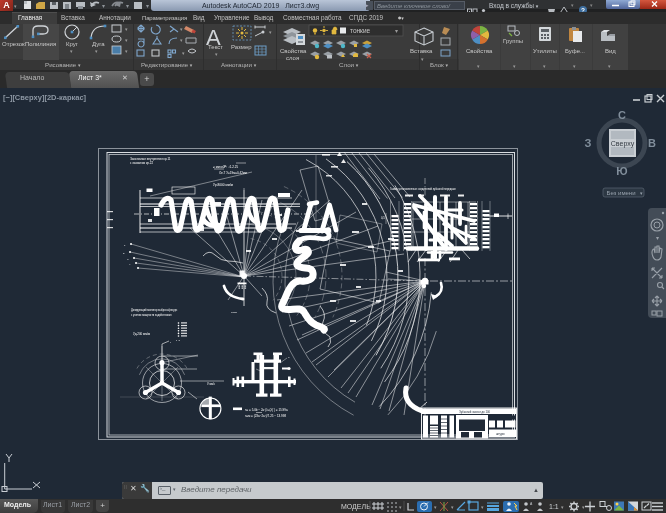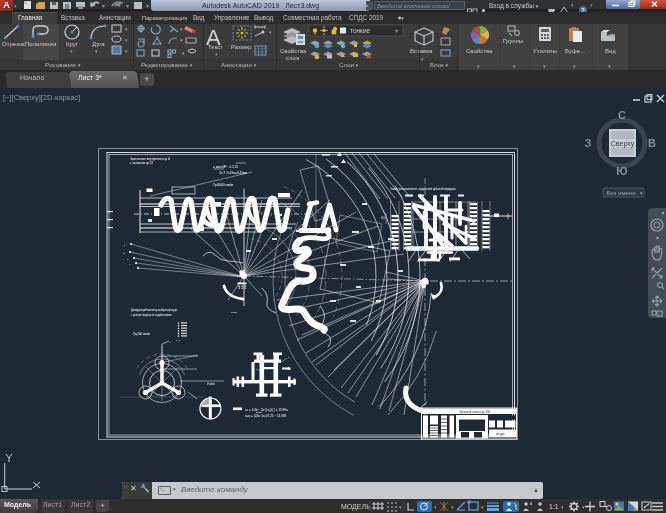--- a/index.html
+++ b/index.html
@@ -357,21 +357,21 @@
 <rect x="474" y="432" width="8" height="5.5" fill="#1f2936"></rect>
 <rect x="489" y="415.5" width="27" height="4" fill="#1f2936"></rect>
 <rect x="489" y="420.5" width="6" height="7" fill="#fff"></rect>
 <rect x="497" y="420.5" width="6" height="7" fill="#fff"></rect>
 <rect x="505" y="420.5" width="10.5" height="7" fill="#fff"></rect>
 <rect x="489" y="429.5" width="27" height="7.5" fill="#fff"></rect>
 <text x="496" y="434.5" font-size="2.8" fill="#1f2936">штурм</text>
 <line x1="418" y1="410" x2="427" y2="402" stroke="#fff" stroke-width="0.8" opacity="0.90"></line>
 </svg>
 
-<div class="abs" style="left:3px;top:93px;font-size:7.5px;color:#8d97a3;">[−][Сверху][2D-каркас]</div>
+<div class="abs" style="left:3px;top:93px;font-size:7.5px;color:#8d97a3;font-weight:bold;">[−][Сверху][2D-каркас]</div>
 
 <div class="abs" style="left:632px;top:91px;width:34px;height:12px;">
 <svg width="34" height="12">
         <line x1="1" y1="7" x2="8" y2="7" stroke="#c8cdd2" stroke-width="1.6"></line>
 <rect x="13" y="3" width="6" height="6" fill="none" stroke="#c8cdd2" stroke-width="1.2"></rect>
 <rect x="15" y="1.5" width="5" height="5" fill="none" stroke="#c8cdd2" stroke-width="1"></rect>
 <path d="M25,2 l7,7 m0,-7 l-7,7" stroke="#c8cdd2" stroke-width="1.4"></path>
       </svg></div>
 
 <svg class="abs" style="left:580px;top:100px" width="86" height="100" viewBox="0 0 86 100">
@@ -712,21 +712,21 @@
 <div class="abs" style="left:140px;top:73px;width:14px;height:13px;background:#4a4a4a;border-radius:3px;color:#d2d2d2;font-size:9px;line-height:13px;text-align:center;">+</div>
 
 <div class="abs" style="left:122px;top:482px;width:421px;height:17px;background:#c6cacd;border-radius:2px;"></div>
 <div class="abs" style="left:122px;top:482px;width:30px;height:17px;background:#3a3a3a;border-radius:2px 0 0 2px;"></div>
 <div class="abs" style="left:124px;top:485px;width:4px;height:11px;color:#8a8a8a;font-size:5px;line-height:4px;">⁞⁞</div>
 <div class="abs" style="left:130px;top:484px;font-size:8px;color:#d5d5d5;">✕</div>
 <div class="abs" style="left:140px;top:484px;font-size:8px;color:#9db4c9;">🔧</div>
 <div class="abs" style="left:158px;top:485.5px;width:13px;height:9px;border:1px solid #596068;border-radius:1px;box-sizing:border-box;"></div>
 <div class="abs" style="left:160px;top:485px;font-size:6px;color:#596068;">›_</div>
 <div class="abs" style="left:173px;top:486px;font-size:5px;color:#596068;">▾</div>
-<div class="abs" style="left:181px;top:485px;font-size:8px;font-style:italic;color:#5d6266;">Введите команду</div>
+<div class="abs" style="left:181px;top:485px;font-size:8px;font-style:italic;color:#5d6266;">Введите передачи</div>
 <div class="abs" style="left:533px;top:487px;font-size:6px;color:#44484c;">▲</div>
 
 <div class="abs" style="left:0;top:499px;width:666px;height:14px;background:#2e2e2e;"></div>
 <div class="abs" style="left:0px;top:499px;width:38px;height:14px;background:linear-gradient(#575757,#3d3d3d);border-radius:0 0 5px 0;"></div>
 <div class="abs" style="left:4px;top:501px;font-size:7px;color:#efefef;font-weight:bold;">Модель</div>
 <div class="abs" style="left:41px;top:500px;width:24px;height:13px;background:#383838;border-radius:0 0 4px 4px;"></div>
 <div class="abs" style="left:43px;top:501px;font-size:7px;color:#9a9fa6;">Лист1</div>
 <div class="abs" style="left:68px;top:500px;width:25px;height:13px;background:#383838;border-radius:0 0 4px 4px;"></div>
 <div class="abs" style="left:71px;top:501px;font-size:7px;color:#9a9fa6;">Лист2</div>
 <div class="abs" style="left:96px;top:500px;width:13px;height:12px;background:#444;border-radius:0 0 4px 4px;color:#d2d2d2;font-size:8px;line-height:12px;text-align:center;">+</div>

